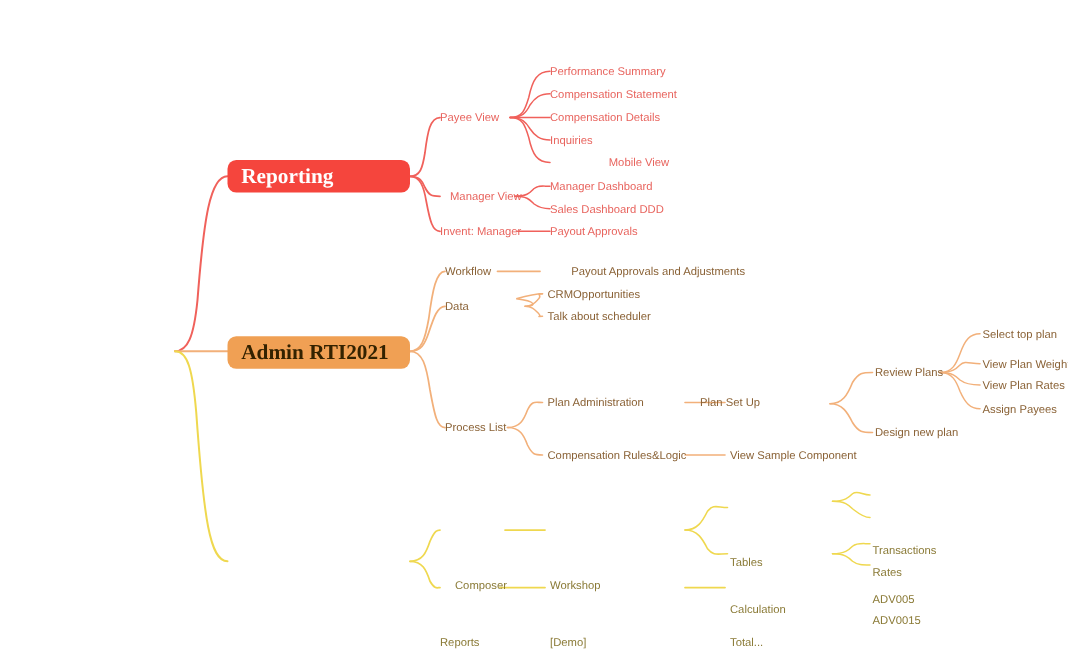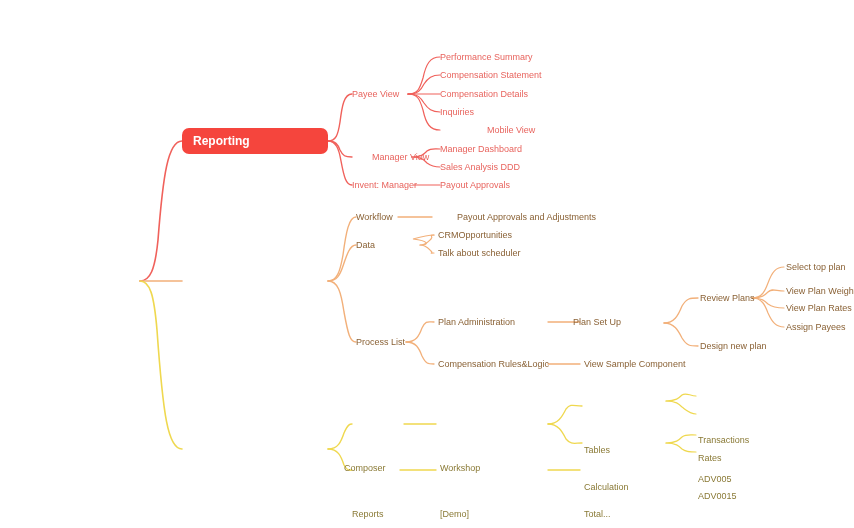--- a/index.html
+++ b/index.html
@@ -39,24 +39,25 @@
     border-radius: 8px;
     font-size: 16px;
     font-weight: bold;
     letter-spacing: 0.2px;
     padding: 10px 14px;
     line-height: 18px;
   }
   
   .node-l1 {
     border-radius: 7px;
-    font-size: 12px;
+    font-size: 17px;
     font-weight: bold;
     padding: 7px 11px;
     line-height: 12px;
+    font-family: Liberation Serif, serif;
   }
   .node-l1.red    { background: #F5453D; color: #ffffff; }
   .node-l1.orange { background: #F0A054; color: #2b2ب00; color: #332200; }
   .node-l1.yellow { background: #EFD117; color: #332200; }
   
   .node-text {
     font-size: 9px;
     line-height: 11px;
     font-weight: normal;
   }
@@ -146,71 +147,74 @@
     <span>Performance Summary</span></div>
   <div class="node node-text red" style="left:440px; top:70px;">
     <span>Compensation Statement</span></div>
   <div class="node node-text red" style="left:440px; top:89px;">
     <span>Compensation Details</span></div>
   <div class="node node-text red" style="left:440px; top:107px;">
     <span>Inquiries</span></div>
   <div class="node node-text red" style="left:440px; top:125px;margin-left:47px;">
     <span>Mobile View</span></div>
 
-  <div class="node node-text red" style="left:372px; top:152px;">
+  <div class="node node-text red" style="left:360px; top:152px;">
     <span>Manager View</span></div>
   <div class="node node-text red" style="left:440px; top:144px;">
     <span>Manager Dashboard</span></div>
   <div class="node node-text red" style="left:440px; top:162px;">
-    <span>Sales Analysis DDD</span></div>
+    <span>Sales Dashboard DDD</span></div>
 
   <div class="node node-text red" style="left:352px; top:180px;">
     <span>Invent: Manager</span></div>
   <div class="node node-text red" style="left:440px; top:180px;">
     <span>Payout Approvals</span></div>
 
+  <div class="node node-l1 orange" style="left:182px; top:269px; width:146px;">
+    <span>Admin RTI2021</span>
+  </div>
 
   <div class="node node-text orange" style="left:356px; top:212px;">
     <span>Workflow</span></div>
   <div class="node node-text orange" style="left:457px; top:212px;">
     <span>Payout Approvals and Adjustments</span></div>
 
   <div class="node node-text orange" style="left:356px; top:240px;">
     <span>Data</span></div>
   <div class="node node-text orange" style="left:438px; top:230px;">
     <span>CRMOpportunities</span></div>
   <div class="node node-text orange" style="left:438px; top:248px;">
     <span>Talk about scheduler</span></div>
 
   <div class="node node-text orange" style="left:356px; top:337px;">
     <span>Process List</span></div>
   <div class="node node-text orange" style="left:438px; top:317px;">
     <span>Plan Administration</span></div>
-  <div class="node node-text orange" style="left:573px; top:317px;">
+  <div class="node node-text orange" style="left:560px; top:317px;">
     <span>Plan Set Up</span></div>
   <div class="node node-text orange" style="left:700px; top:293px;">
     <span>Review Plans</span></div>
   <div class="node node-text orange" style="left:786px; top:262px;">
     <span>Select top plan</span></div>
   <div class="node node-text orange" style="left:786px; top:286px;">
     <span>View Plan Weights</span></div>
   <div class="node node-text orange" style="left:786px; top:303px;">
     <span>View Plan Rates</span></div>
   <div class="node node-text orange" style="left:786px; top:322px;">
     <span>Assign Payees</span></div>
   <div class="node node-text orange" style="left:700px; top:341px;">
     <span>Design new plan</span></div>
 
   <div class="node node-text orange" style="left:438px; top:359px;">
     <span>Compensation Rules&amp;Logic</span></div>
   <div class="node node-text orange" style="left:584px; top:359px;">
     <span>View Sample Component</span></div>
 
 
-  <div class="node node-text yellow" style="left:344px; top:419px;">
+  <div class="node node-text yellow" style="left:364px; top:419px;">
     <span>Composer</span></div>
   <div class="node node-text yellow" style="left:440px; top:419px;">
     <span>Workshop</span></div>
   <div class="node node-text yellow" style="left:584px; top:401px;">
     <span>Tables</span></div>
   <div class="node node-text yellow" style="left:698px; top:391px;">
     <span>Transactions</span></div>
   <div class="node node-text yellow" style="left:698px; top:409px;">
     <span>Rates</span></div>
   <div class="node node-text yellow" style="left:584px; top:438px;">

